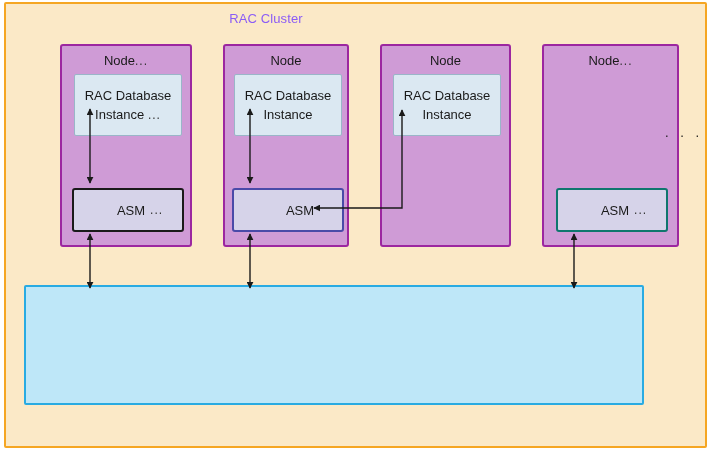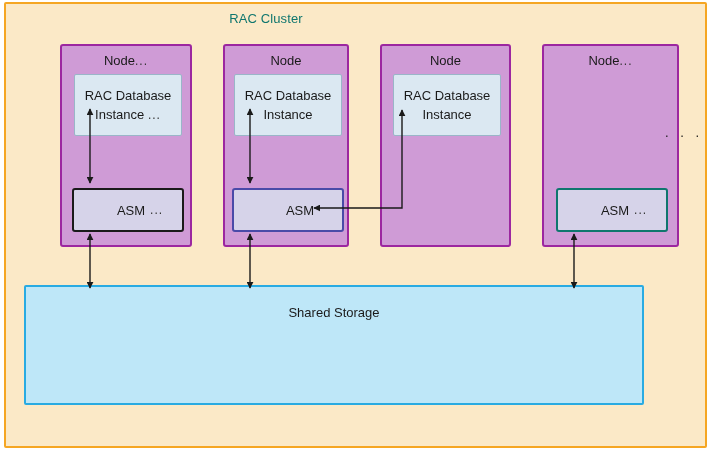--- a/index.html
+++ b/index.html
@@ -33,21 +33,21 @@
     border: 2px solid #f5a623;
     border-radius: 2px;
   }
   .cluster-title {
     position: absolute;
     left: 0;
     top: 7px;
     width: 520px;
     text-align: center;
     font-size: 13px;
-    color: #0f766e;
+    color: #8b5cf6;
     letter-spacing: .1px;
   }
 
   
   .node {
     position: absolute;
     box-sizing: border-box;
     background: #cf9bd6;
     border: 2px solid #9c27a0;
     border-radius: 3px;
@@ -187,21 +187,20 @@
     </div>
     <div class="asm" style="left:12px; top:142px; width:112px; height:44px;">
       <span>ASM</span>
         <span class="ell" style="margin-left:5px;">...</span>
     </div>
   </div>
 
   <div class="dots" style="left:665px; top:125px;">. . .</div>
 
   <div class="storage" style="left:24px; top:285px; width:620px; height:120px;">
-    <div class="storage-line" style="top:18px;">Shared Storage</div>
   </div>
 
   <svg id="wires" viewBox="0 0 711 452" xmlns="http://www.w3.org/2000/svg">
     <defs>
       <marker id="ah" viewBox="0 0 10 10" refX="9" refY="5" markerWidth="5" markerHeight="5" orient="auto-start-reverse">
         <path d="M 0 0 L 10 5 L 0 10 z" fill="#1a1a1a"></path>
       </marker>
       <marker id="ah2" viewBox="0 0 10 10" refX="9" refY="5" markerWidth="5" markerHeight="5" orient="auto-start-reverse">
         <path d="M 0 0 L 10 5 L 0 10 z" fill="#1a1a1a"></path>
       </marker>

